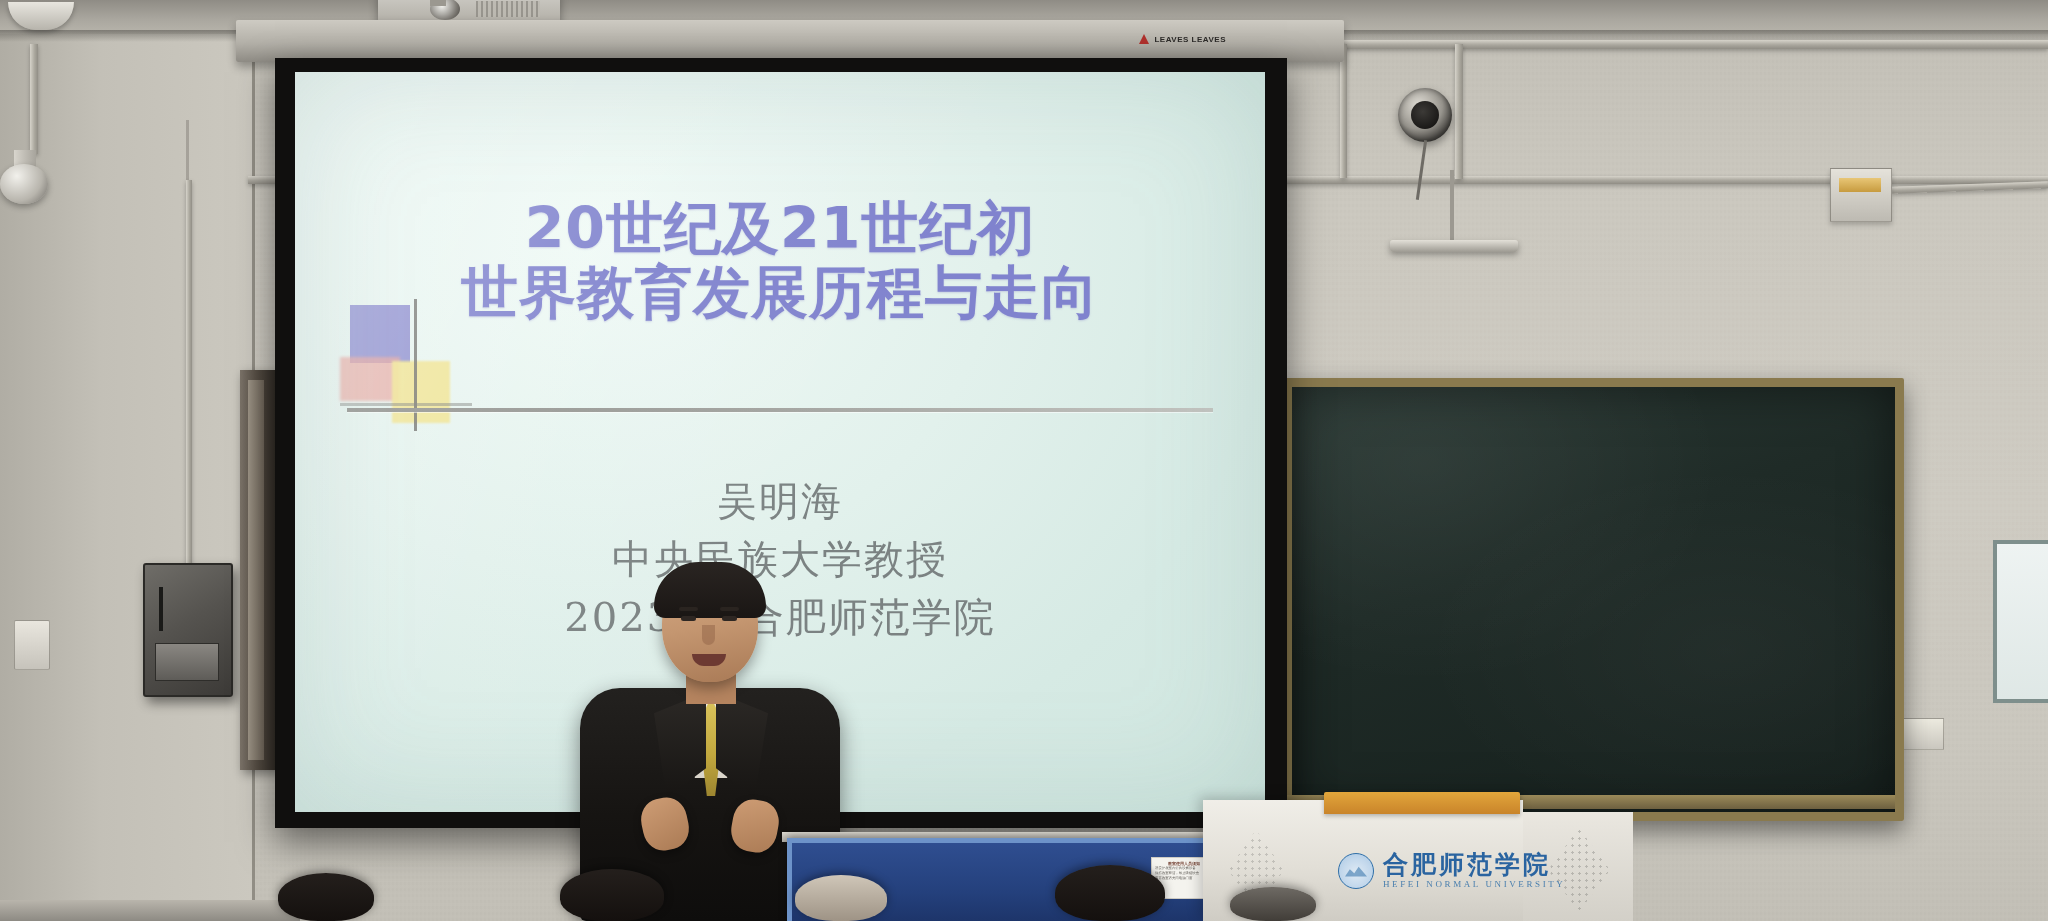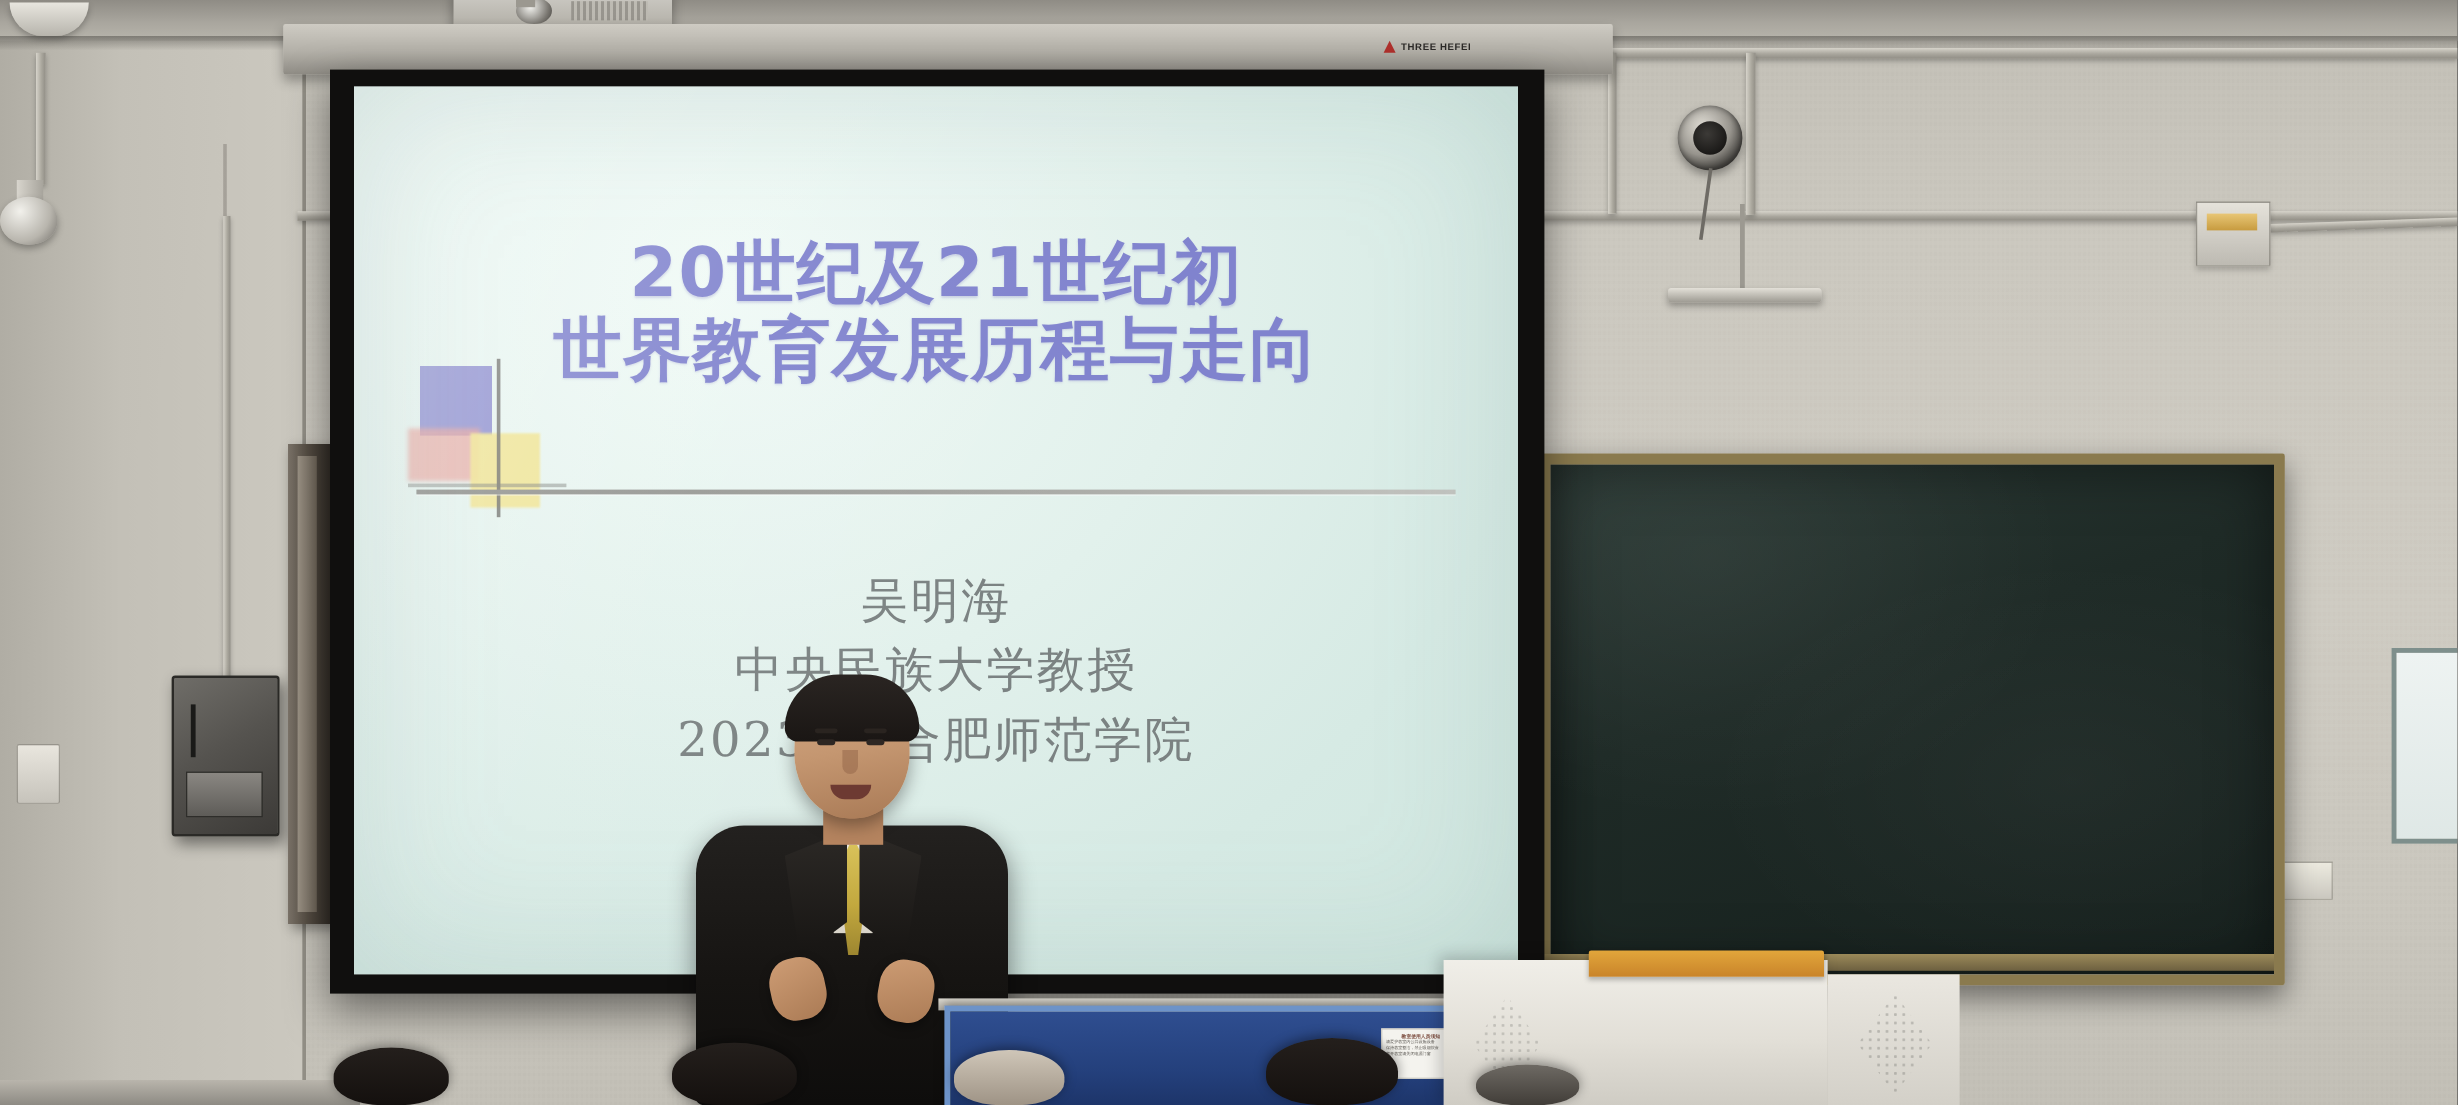--- a/index.html
+++ b/index.html
@@ -502,21 +502,21 @@
 
   <div class="blackboard">
     <div class="chalkdust"></div>
 
   </div>
   <div class="bb-tray"></div>
 
   <div class="screen-housing">
     <div class="housing-logo">
       <span class="tri"></span>
-      <span class="txt">THREE HEFEI</span>
+      <span class="txt">LEAVES LEAVES</span>
     </div>
   </div>
   <div class="screen-left-rail"></div>
   <div class="screen-left-rail2"></div>
 
   <div class="screen-frame"></div>
 
   <div class="slide">
 
     <div class="deco">
@@ -571,20 +571,27 @@
       <div>保持教室整洁，禁止吸烟饮食</div>
       <div>离开教室请关闭电源门窗</div>
     </div>
   </div>
 
   <div class="podium"></div>
   <div class="podium-diamond2"></div>
   <div class="podium-top"></div>
   <div class="podium-right"></div>
   <div class="podium-diamond"></div>
+  <div class="podium-logo">
+    <span class="seal"></span>
+    <span class="names">
+      <span class="cn">合肥师范学院</span>
+      <span class="en">HEFEI NORMAL UNIVERSITY</span>
+    </span>
+  </div>
 
   <div class="front-table"></div>
 
   <div class="head" style="left:278px;width:96px;height:48px;"></div>
   <div class="head" style="left:560px;width:104px;height:52px;"></div>
   <div class="head light" style="left:795px;width:92px;height:46px;"></div>
   <div class="head" style="left:1055px;width:110px;height:56px;"></div>
   <div class="head grey" style="left:1230px;width:86px;height:34px;"></div>
 
 </div>

